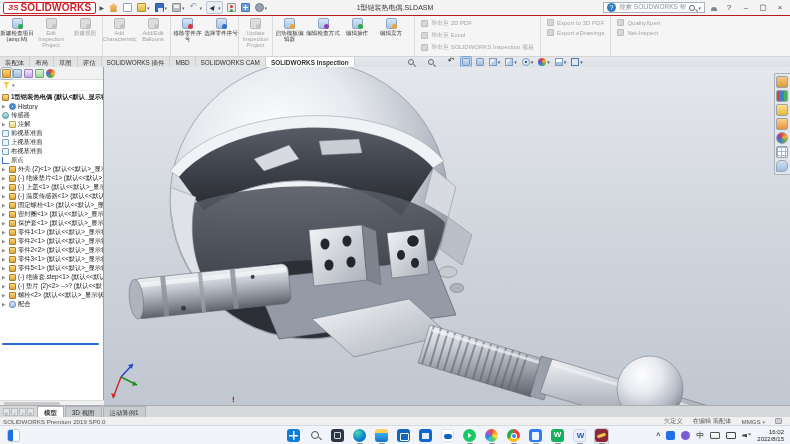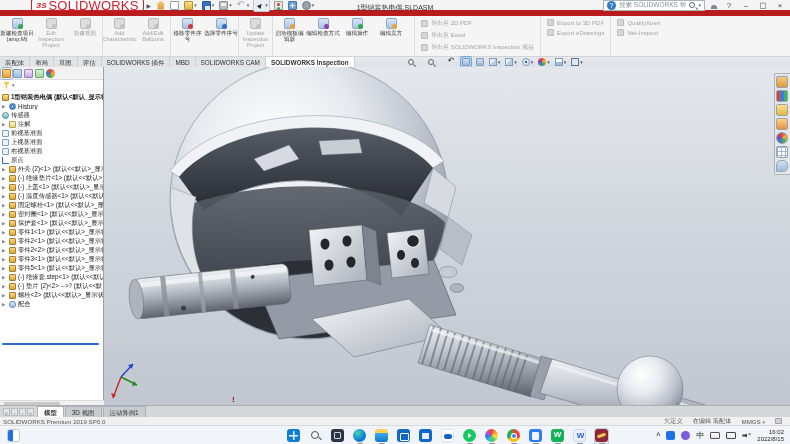--- a/index.html
+++ b/index.html
@@ -1,23 +1,23 @@
 <!DOCTYPE html>
 <html><head>
 <meta charset="utf-8">
 <style>
   html,body{margin:0;padding:0;background:#888;}
   *{box-sizing:border-box;font-family:"Liberation Sans",sans-serif;}
   .app{position:relative;width:790px;height:444px;background:#f0f0f0;overflow:hidden;font-size:7px;color:#333;}
 
   
-  .titlebar{position:absolute;left:0;top:0;width:790px;height:16px;background:#f4f4f4;display:flex;align-items:center;border-bottom:6px solid #b91c1c;padding-left:28px;}
+  .titlebar{position:absolute;left:0;top:0;width:790px;height:16px;background:#f4f4f4;display:flex;align-items:center;border-bottom:1px solid #b91c1c;}
   .logo{display:flex;align-items:center;border:1px solid #d1202c;border-radius:2px;margin:1px 2px 1px 3px;padding:0 4px;height:12px;background:#fff;}
   .logo .lg-pre{color:#d1202c;font-style:italic;font-weight:bold;font-size:8px;margin-right:2px;}
-  .logo .lg-name{color:#d1202c;font-weight:normal;font-size:13px;letter-spacing:.2px;}
+  .logo .lg-name{color:#d1202c;font-weight:bold;font-size:10px;letter-spacing:.2px;}
   .logo-arrow{color:#555;font-size:6px;margin:0 4px 0 1px;}
   .qat{display:flex;align-items:center;gap:3px;}
   .qa-it{display:flex;align-items:center;gap:1px;padding:1px;border-radius:2px;}
   .qa-it.boxed{border:1px solid #b9c6d3;background:#e7eef6;}
   .qa-ic{width:9px;height:9px;border-radius:1px;position:relative;display:inline-block;}
   .qa-home{background:linear-gradient(#f7c97c,#d99a3a);clip-path:polygon(50% 0,100% 45%,85% 45%,85% 100%,15% 100%,15% 45%,0 45%);}
   .qa-new{background:#fff;border:1px solid #8fa4b8;}
   .qa-open{background:linear-gradient(#ffe08a,#e3b93f);border:1px solid #b08f2e;}
   .qa-save{background:#3a6fbf;border:1px solid #2c528c;}
   .qa-save::after{content:"";position:absolute;left:2px;top:4px;width:5px;height:4px;background:#dce8f7;}

